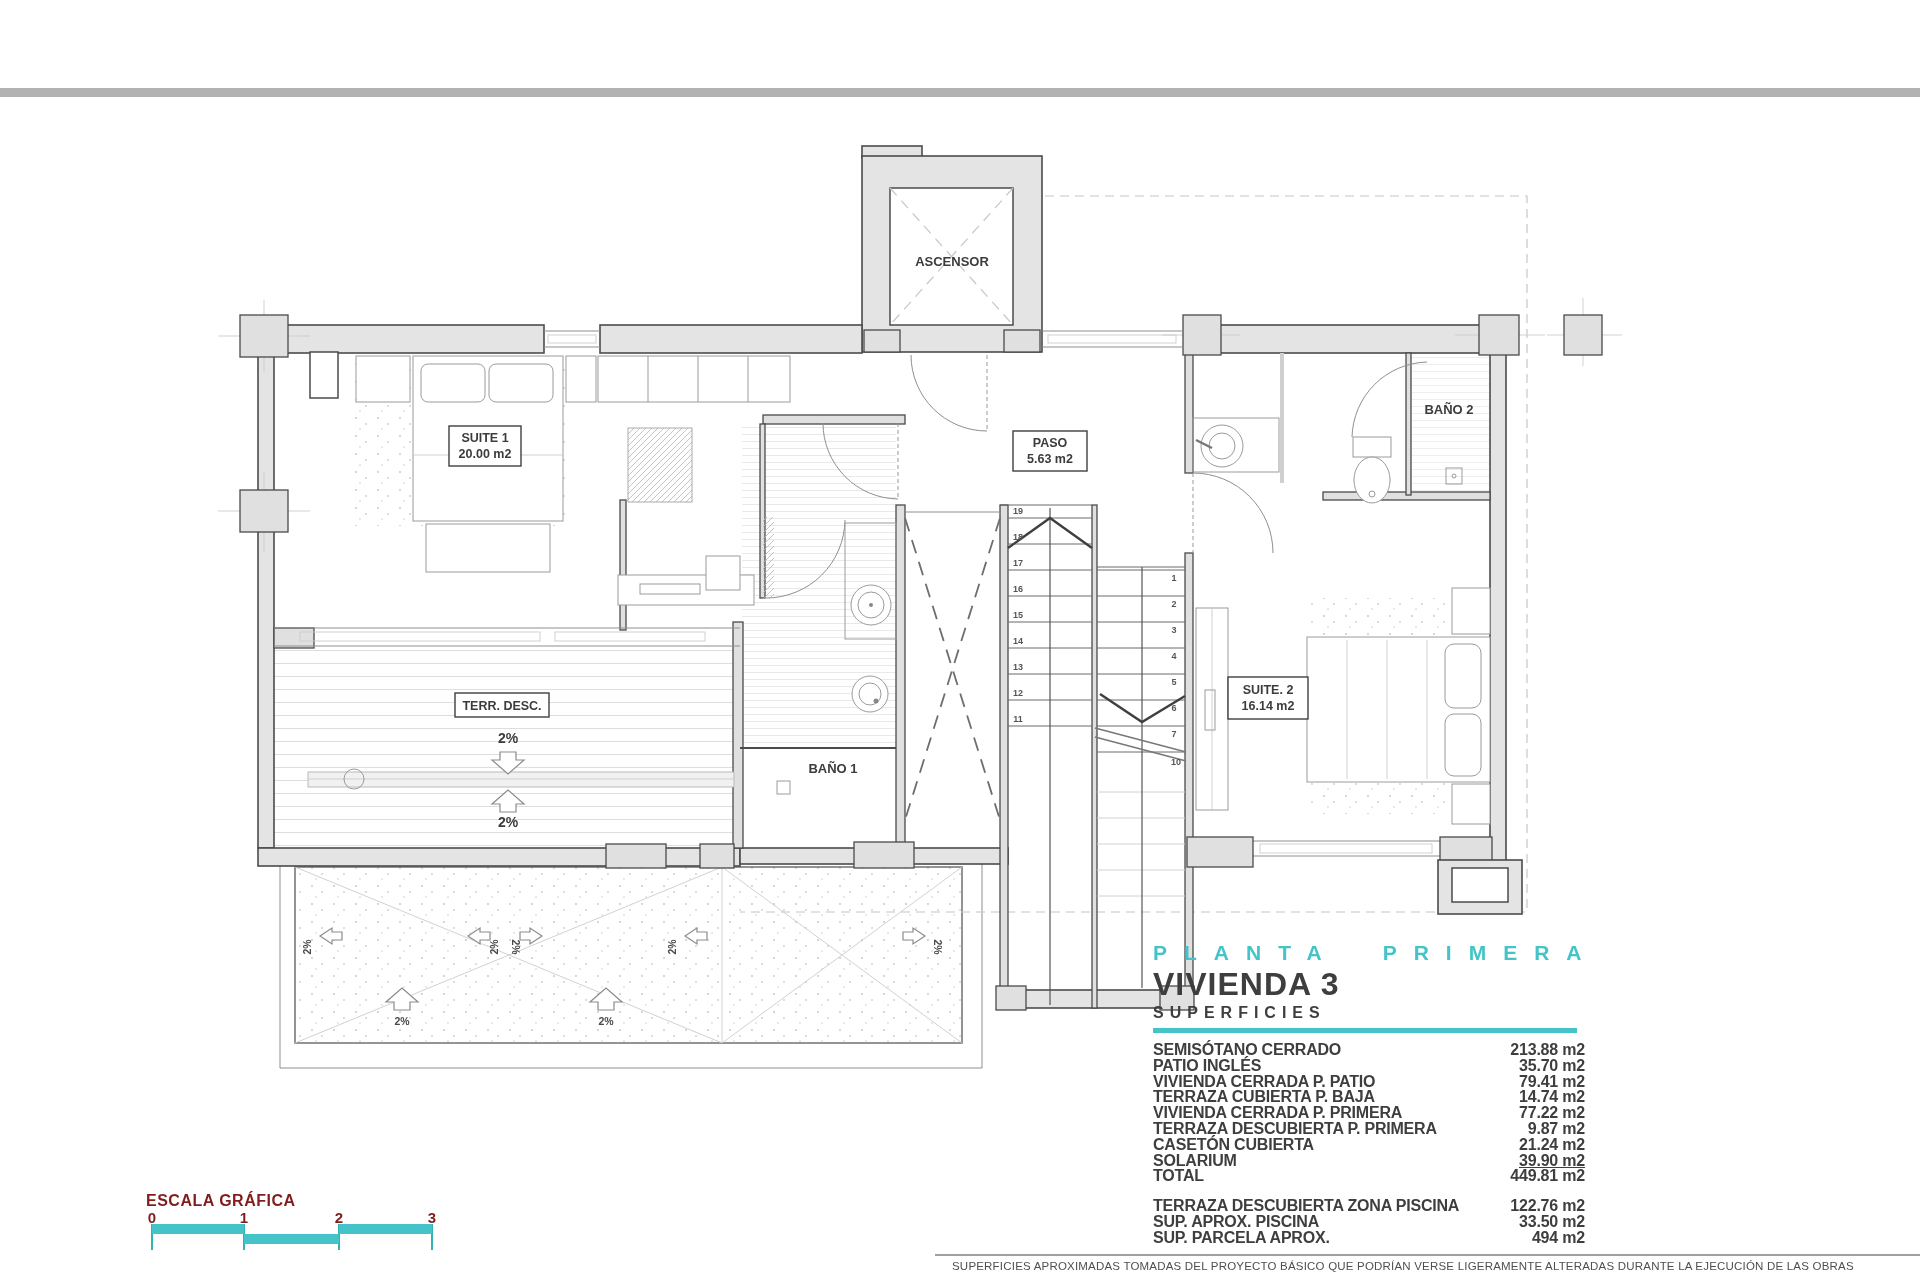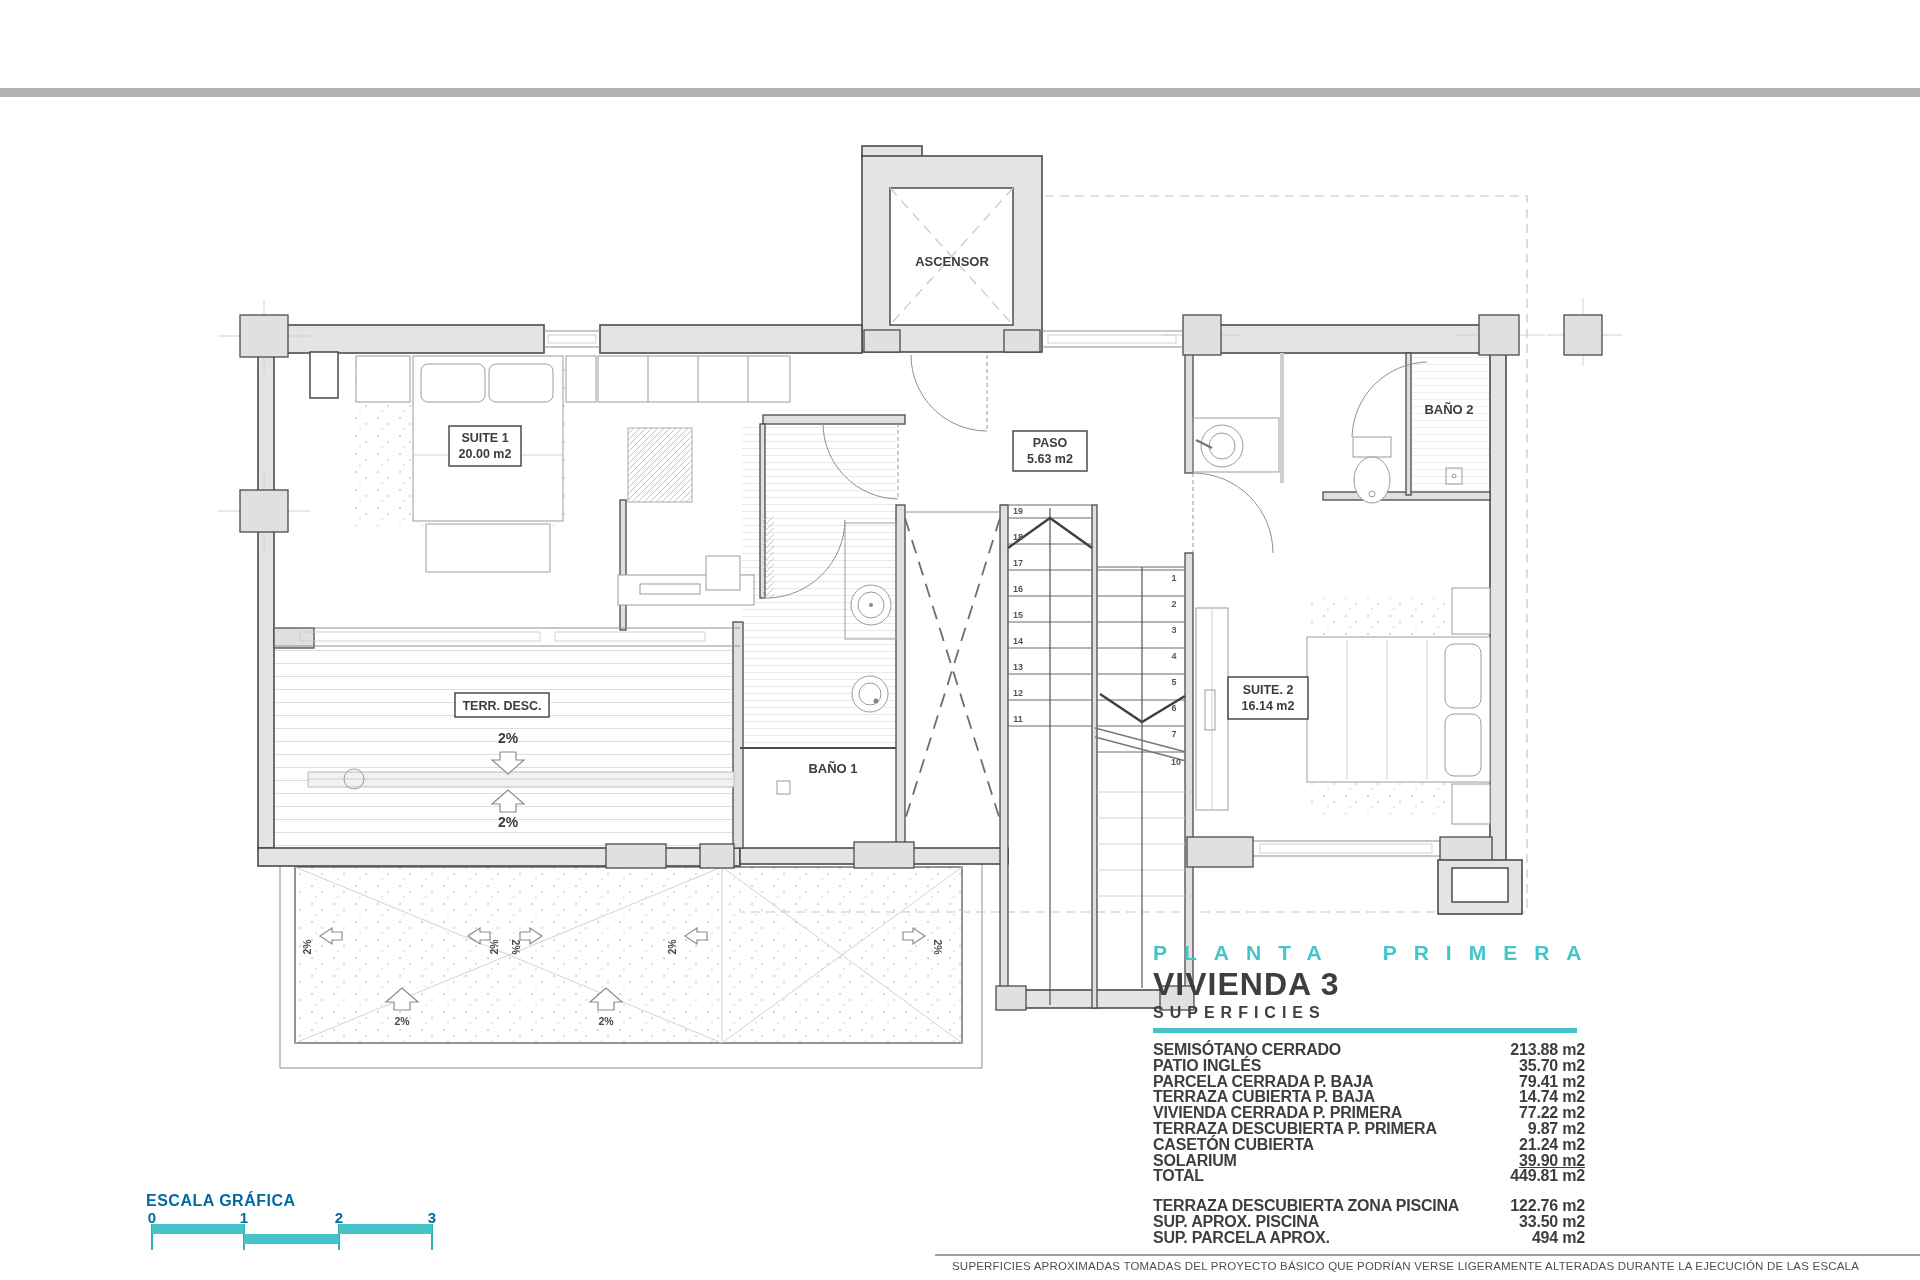--- a/index.html
+++ b/index.html
@@ -37,21 +37,21 @@
   .tb-unit{font-size:32px;font-weight:bold;letter-spacing:1px;margin-top:8px;line-height:26px;}
   .tb-section{font-size:16px;font-weight:bold;letter-spacing:6px;margin-top:8px;line-height:16px;}
   .tb-rule{height:5px;background:#44c4c8;margin-top:7px;width:424px;}
   .tb-table{margin-top:9px;font-size:16px;font-weight:bold;letter-spacing:-0.2px;}
   .tb-row{display:flex;justify-content:space-between;line-height:15.8px;white-space:nowrap;}
   .tb-val{width:110px;text-align:right;}
   .tb-gap{height:14px;}
   .underlined{text-decoration:underline;}
 
   
-  .scalebar{position:absolute;left:146px;top:1192px;width:320px;color:#0369a1;}
+  .scalebar{position:absolute;left:146px;top:1192px;width:320px;color:#7f1d1d;}
   .sb-label{font-size:16px;font-weight:bold;letter-spacing:0.5px;line-height:17px;}
   .sb-ticksrow{position:relative;height:15px;font-size:15px;font-weight:bold;}
   .sb-ticksrow span{position:absolute;transform:translateX(-50%);}
   .sb-bar{position:relative;height:28px;}
   .sb-seg{position:absolute;height:10px;background:#44c4c8;}
   .sb-tick{position:absolute;width:1.5px;height:26px;top:0;background:#2fb3b7;}
 
   
   .sepline{position:absolute;left:935px;top:1254px;width:985px;height:2px;background:#a0a0a0;}
   .disclaimer{position:absolute;left:952px;top:1260px;width:965px;font-size:11.5px;color:#4f4f4f;
@@ -334,21 +334,21 @@
     <div class="tb-table">
       <div class="tb-row">
           <span>SEMISÓTANO CERRADO</span>
           <span class="tb-val">213.88 m2</span>
         </div>
       <div class="tb-row">
           <span>PATIO INGLÉS</span>
           <span class="tb-val">35.70 m2</span>
         </div>
       <div class="tb-row">
-          <span>PARCELA CERRADA P. BAJA</span>
+          <span>VIVIENDA CERRADA P. PATIO</span>
           <span class="tb-val">79.41 m2</span>
         </div>
       <div class="tb-row">
           <span>TERRAZA CUBIERTA P. BAJA</span>
           <span class="tb-val">14.74 m2</span>
         </div>
       <div class="tb-row">
           <span>VIVIENDA CERRADA P. PRIMERA</span>
           <span class="tb-val">77.22 m2</span>
         </div>
@@ -397,14 +397,14 @@
       <div class="sb-tick" style="left:97px"></div>
       <div class="sb-tick" style="left:192px"></div>
       <div class="sb-tick" style="left:285px"></div>
       <div class="sb-seg" style="left:6px;top:0;width:92px"></div>
       <div class="sb-seg" style="left:98px;top:10px;width:95px"></div>
       <div class="sb-seg" style="left:193px;top:0;width:93px"></div>
     </div>
   </div>
 
   <div class="sepline"></div>
-  <div class="disclaimer">SUPERFICIES APROXIMADAS TOMADAS DEL PROYECTO BÁSICO QUE PODRÍAN VERSE LIGERAMENTE ALTERADAS DURANTE LA EJECUCIÓN DE LAS ESCALA</div>
+  <div class="disclaimer">SUPERFICIES APROXIMADAS TOMADAS DEL PROYECTO BÁSICO QUE PODRÍAN VERSE LIGERAMENTE ALTERADAS DURANTE LA EJECUCIÓN DE LAS OBRAS</div>
 </div>
 
 </body></html>

